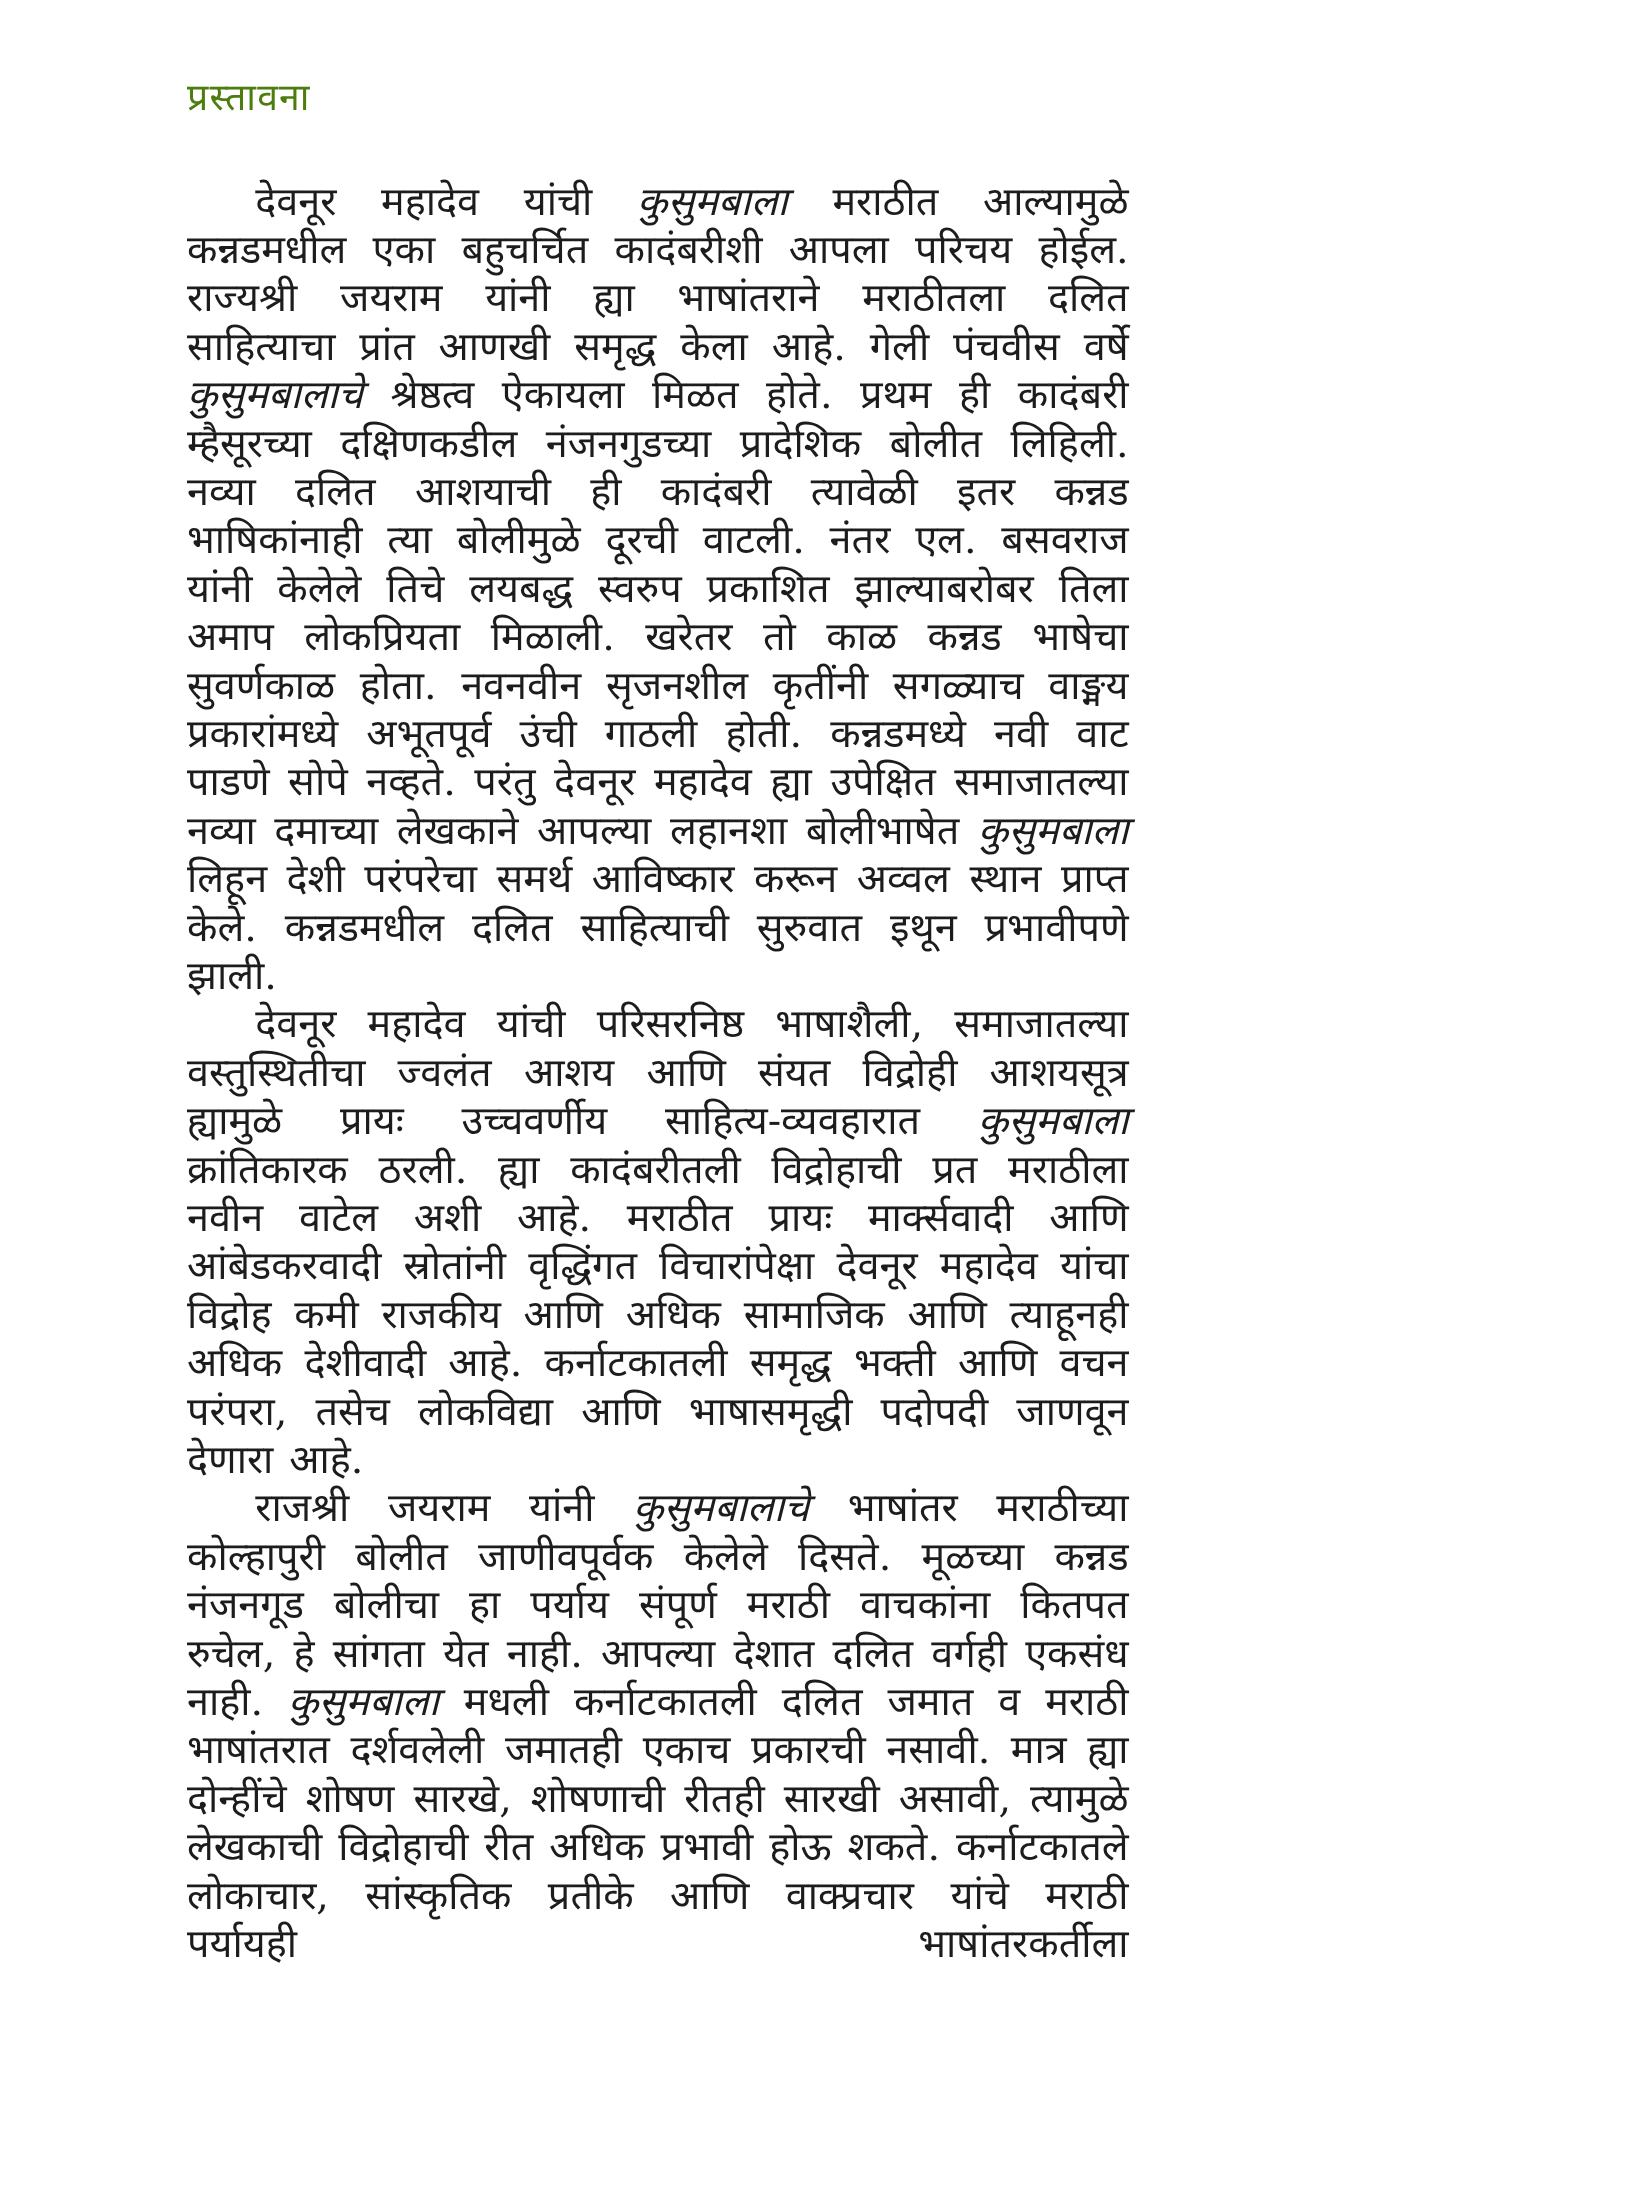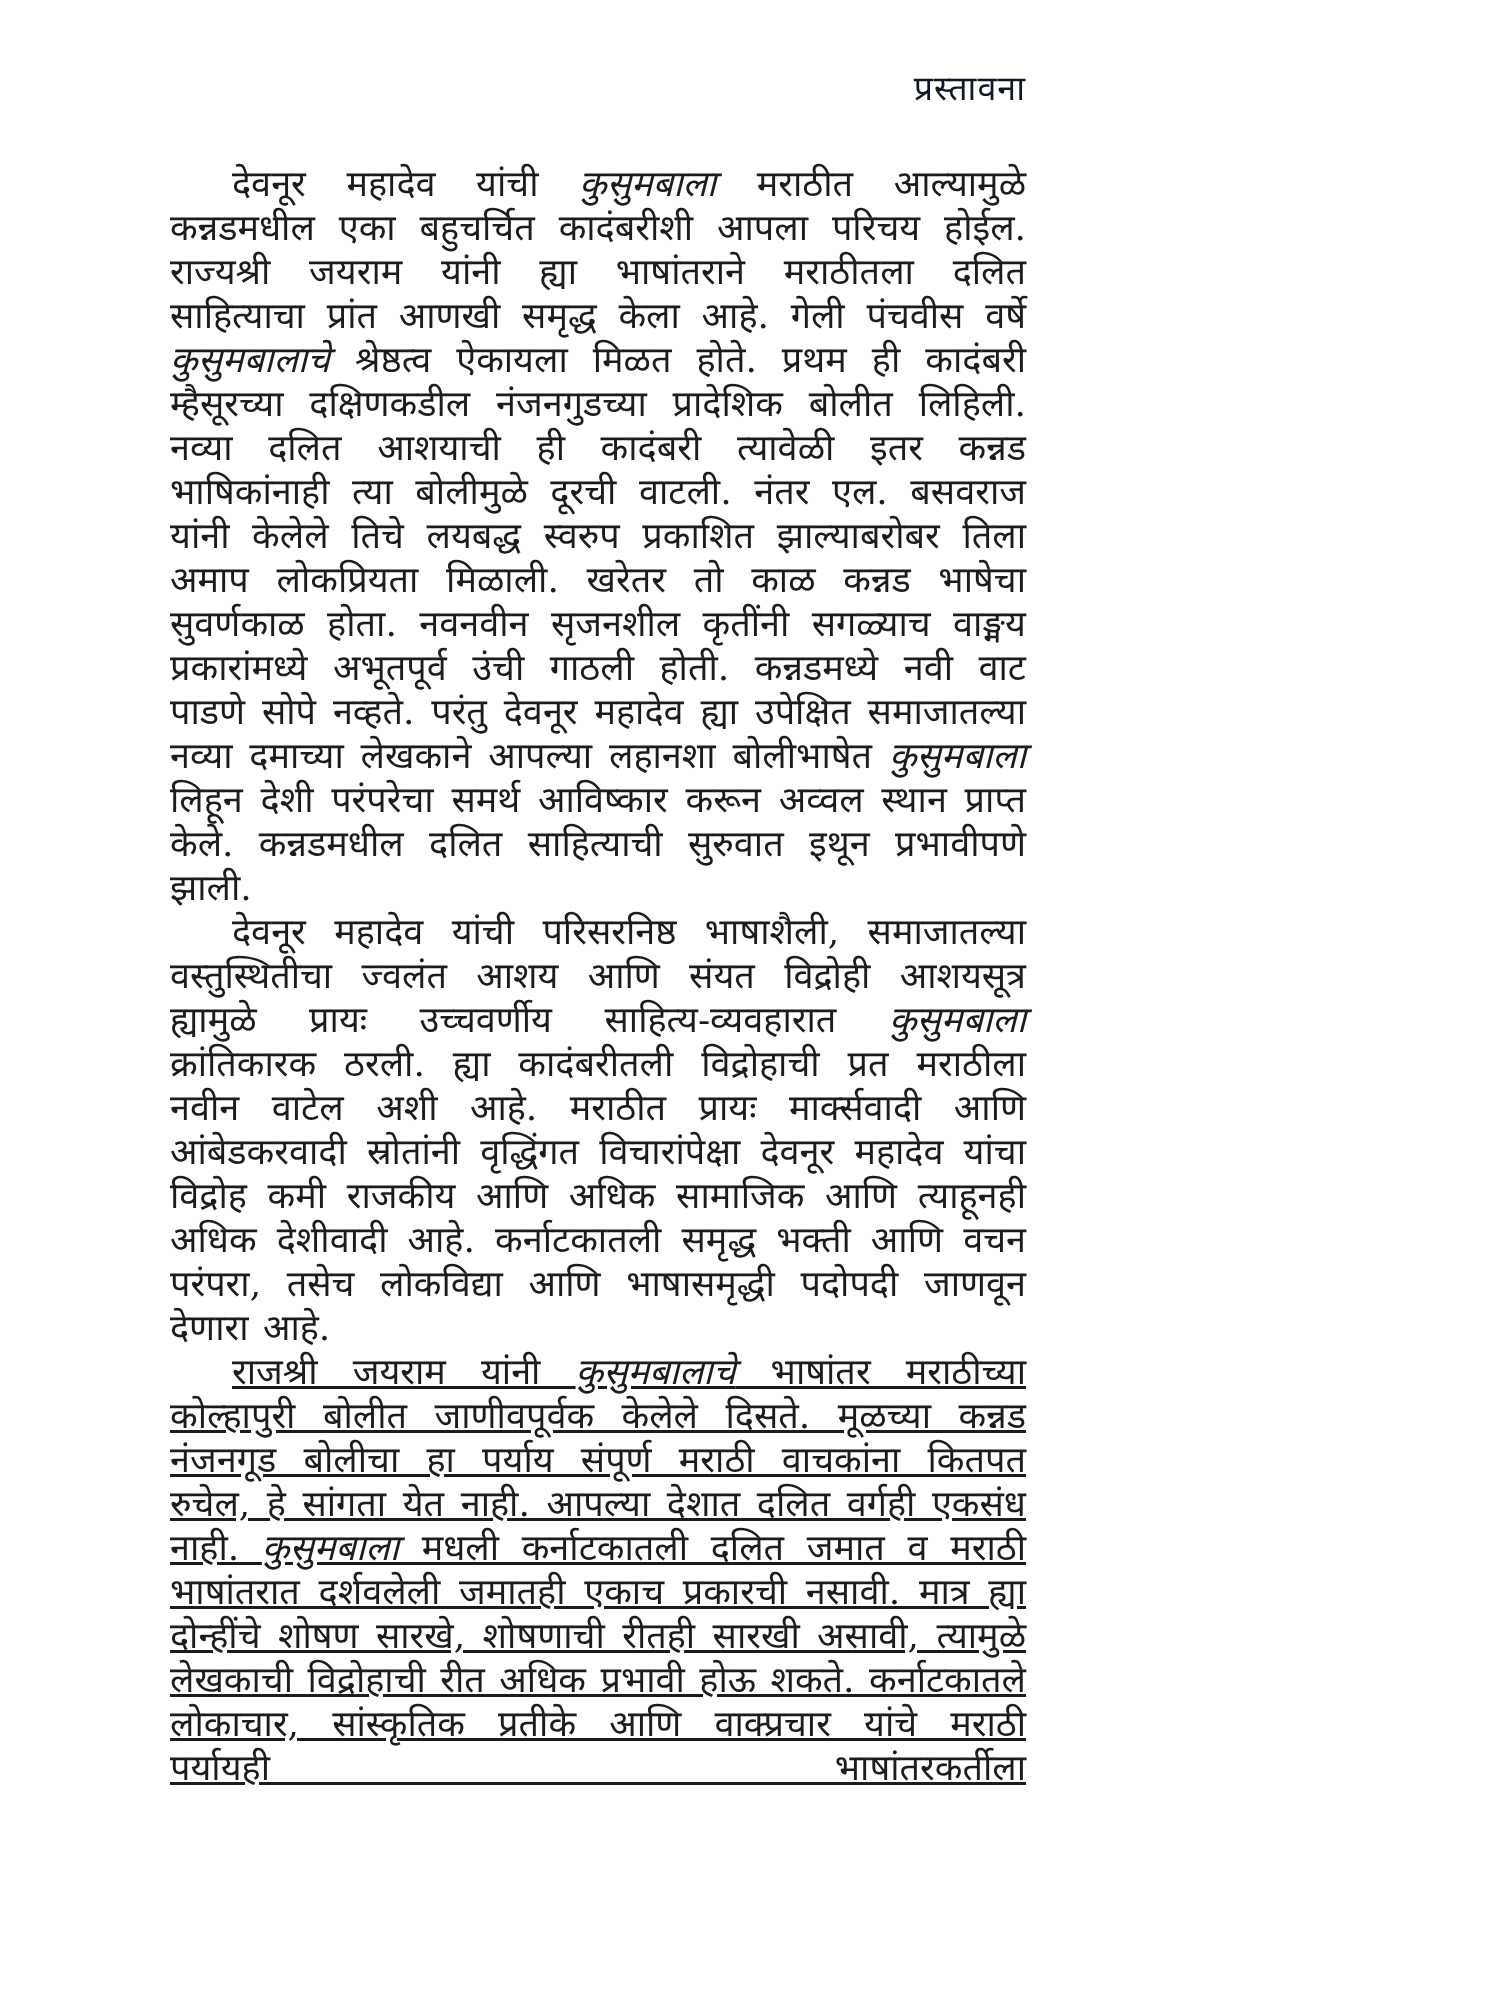--- a/index.html
+++ b/index.html
@@ -18,41 +18,40 @@
   }
   .column {
     box-sizing: border-box;
     position: absolute;
     left: 170px;
     top: 64px;
     width: 856px;
   }
   .title {
     margin: 0 0 52px 0;
-    text-align: right;
+    text-align: left;
     font-size: 34px;
     font-weight: 500;
     letter-spacing: 1px;
-    color: #0f172a;
+    color: #4d7c0f;
   }
   .para {
     margin: 0;
     font-size: 36px;
     line-height: 44px;
     text-align: justify;
     text-indent: 62px;
     word-spacing: 3px;
     color: #1c1c1c;
   }
   .para + .para {
     margin-top: 0;
   }
   .para.continues {
     text-align-last: justify;
-    text-decoration: underline;
   }
   .italic {
     font-style: italic;
   }
 </style>
 </head>
 <body>
 
 <div class="sheet">
   <div class="column">

